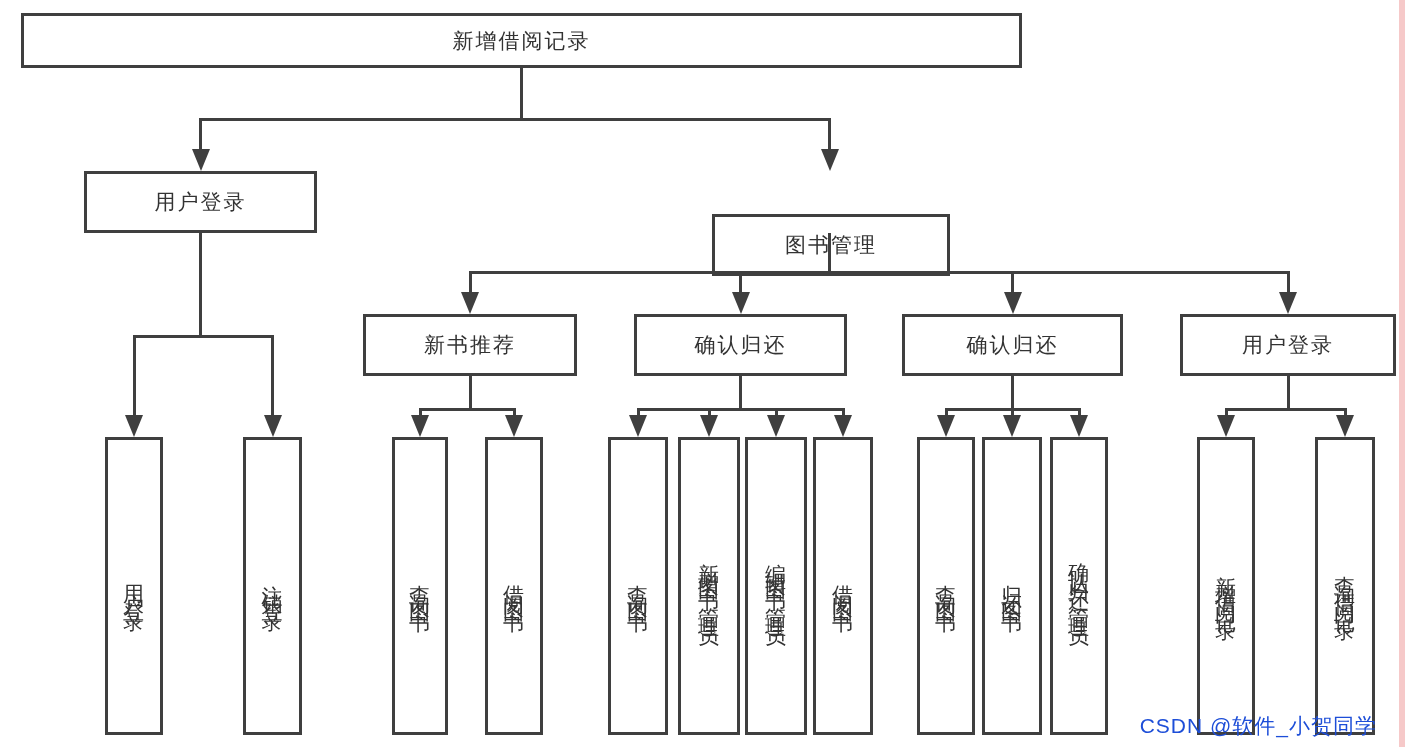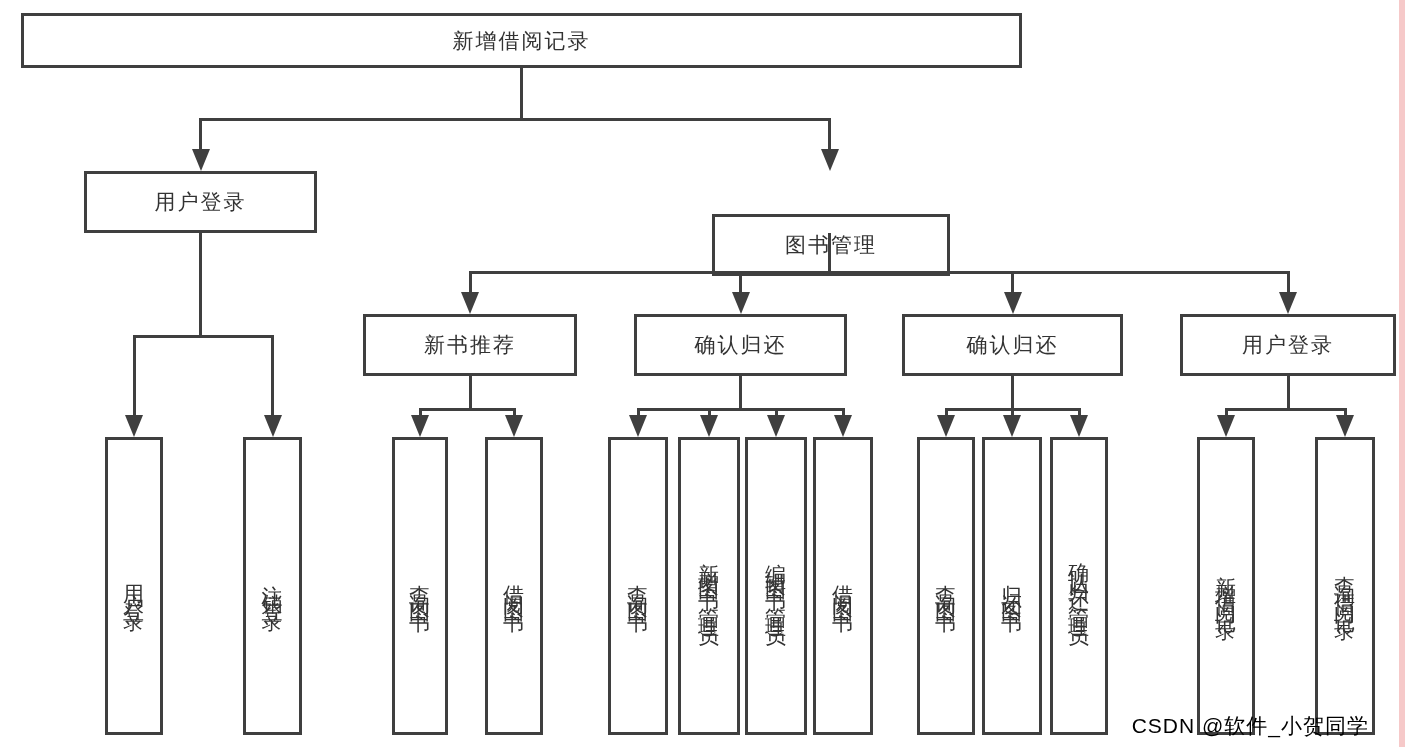--- a/index.html
+++ b/index.html
@@ -17,21 +17,21 @@
     letter-spacing:9px;line-height:1;white-space:nowrap;
   }
   .seg{position:absolute;background:#3f3f3f;}
   .arrowhead{
     position:absolute;width:0;height:0;
     border-left:9px solid transparent;border-right:9px solid transparent;
     border-top:22px solid #3f3f3f;
   }
   #right-strip{position:absolute;top:0;right:0;width:6px;height:747px;background:#f6c9c9;}
   #watermark{
-    position:absolute;right:36px;bottom:7px;font-size:21px;color:#000000;
+    position:absolute;right:28px;bottom:7px;font-size:21px;color:#1d4ed8;
     letter-spacing:1px;white-space:nowrap;
   }
 </style>
 </head>
 <body>
 
 <div id="canvas">
   <div id="nodes">
       <div class="node" style="left: 21px; top: 13px; width: 1001px; height: 55px;">
         <span class="lbl">新增借阅记录</span>

